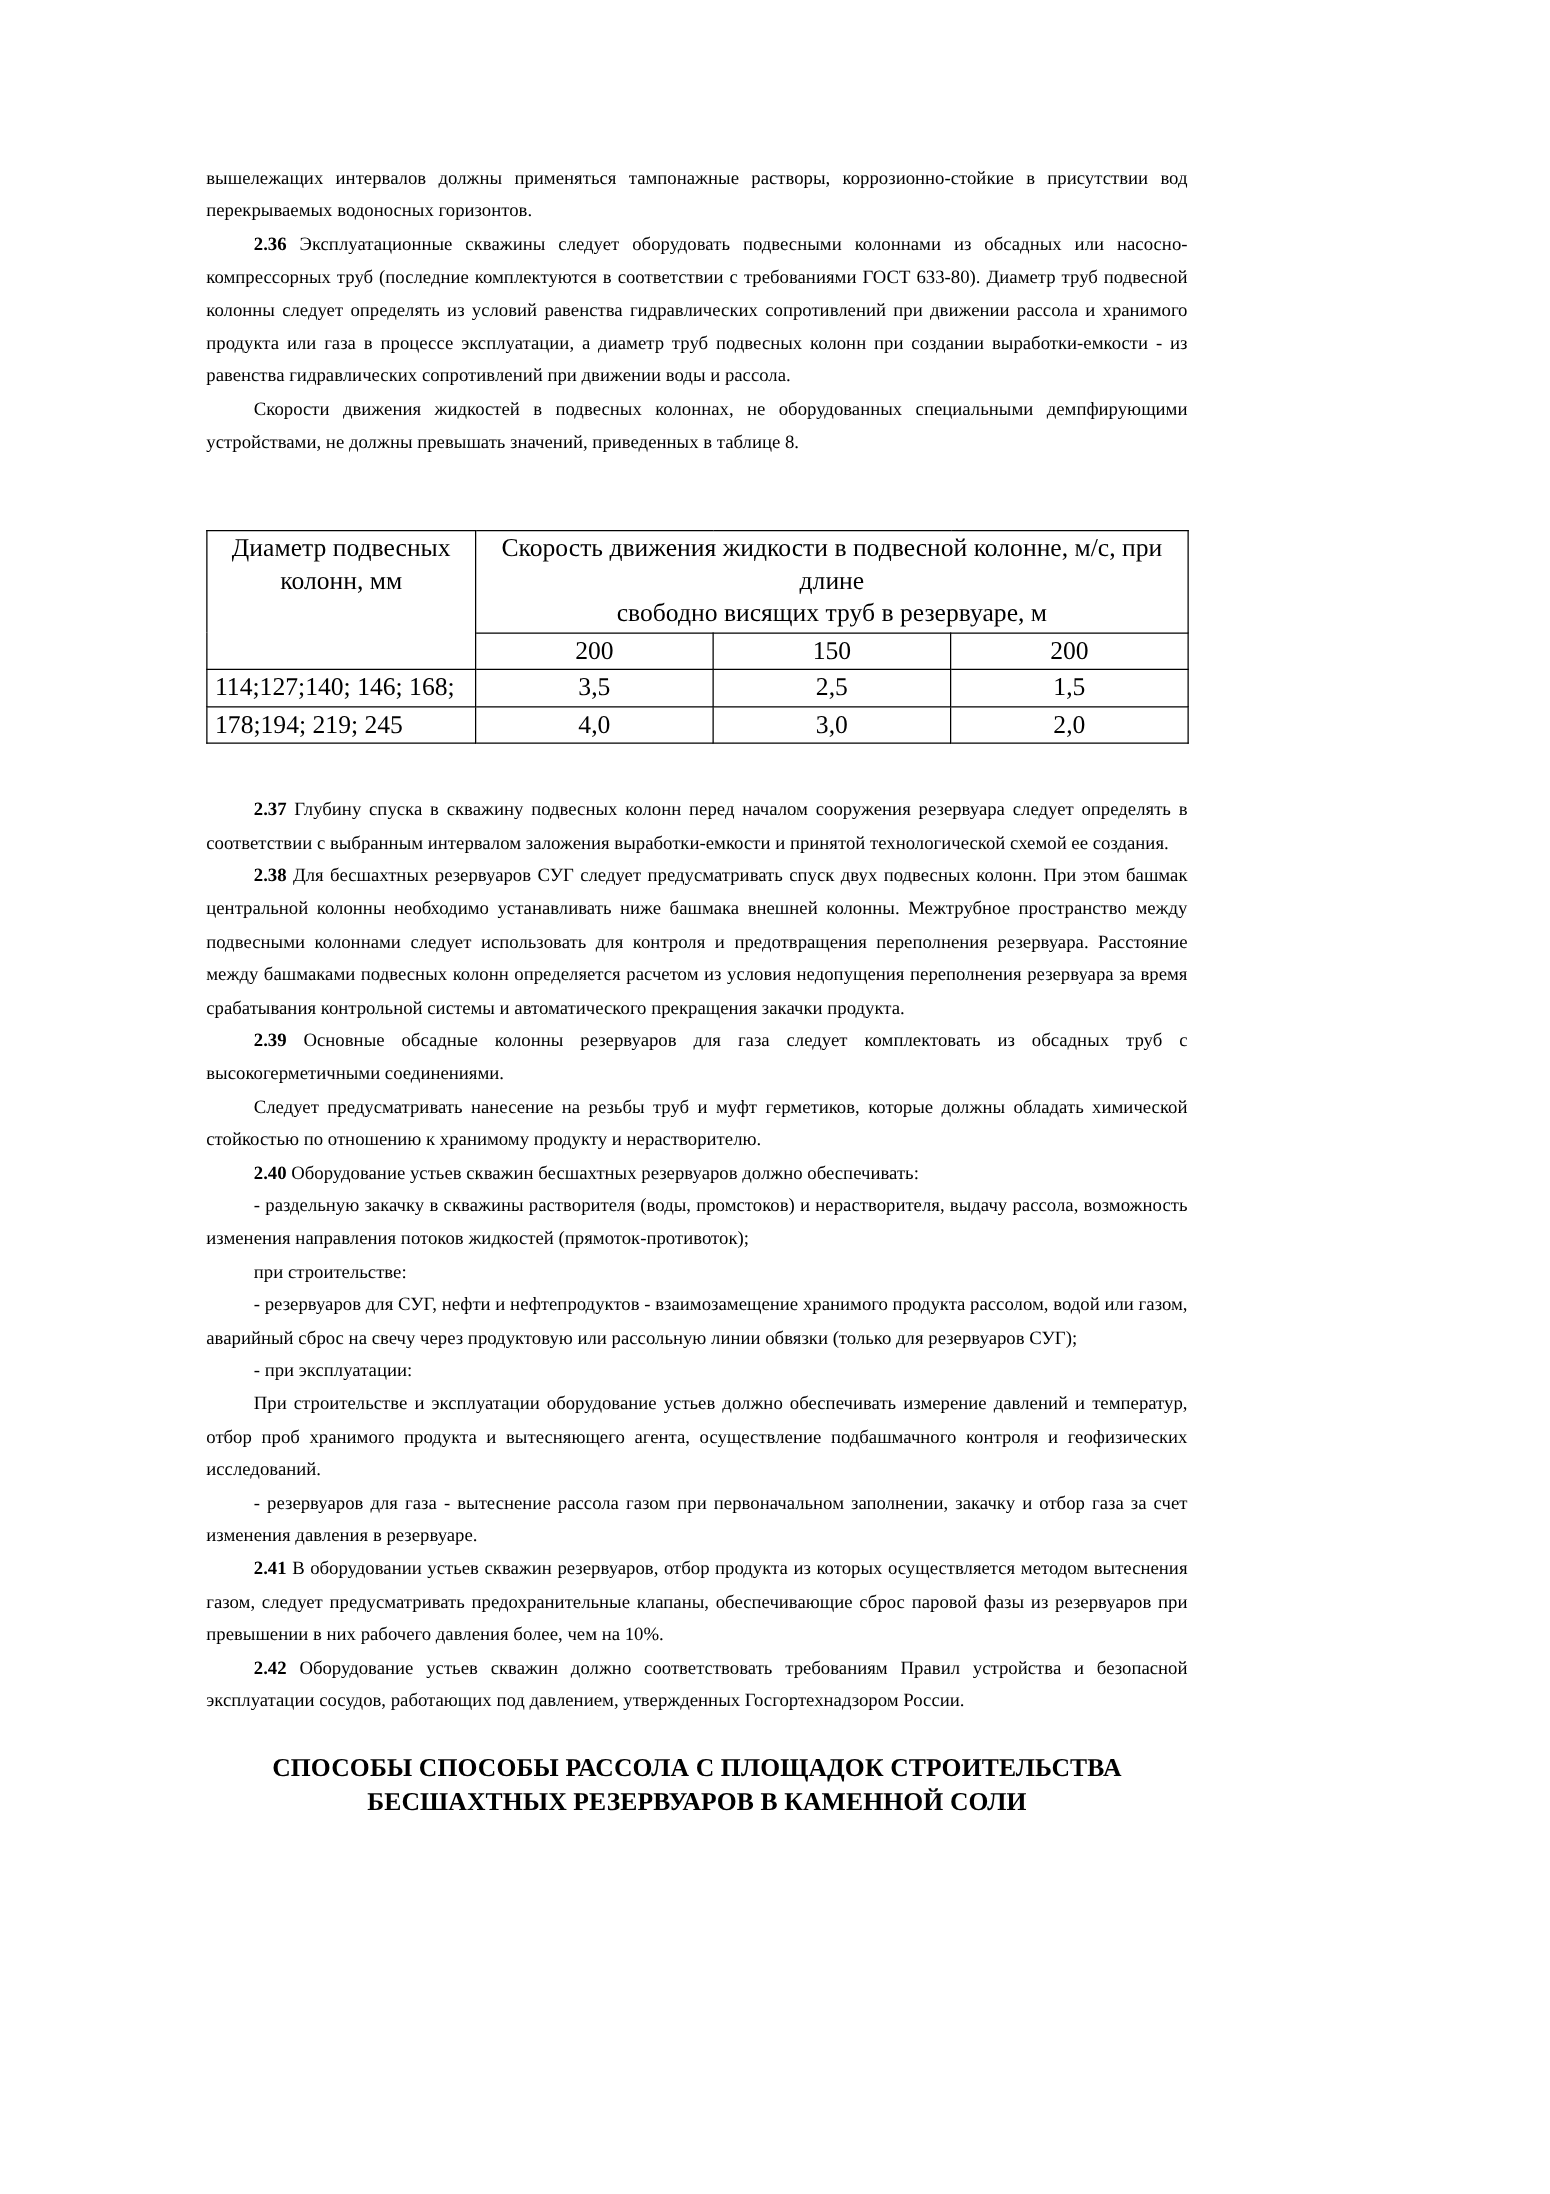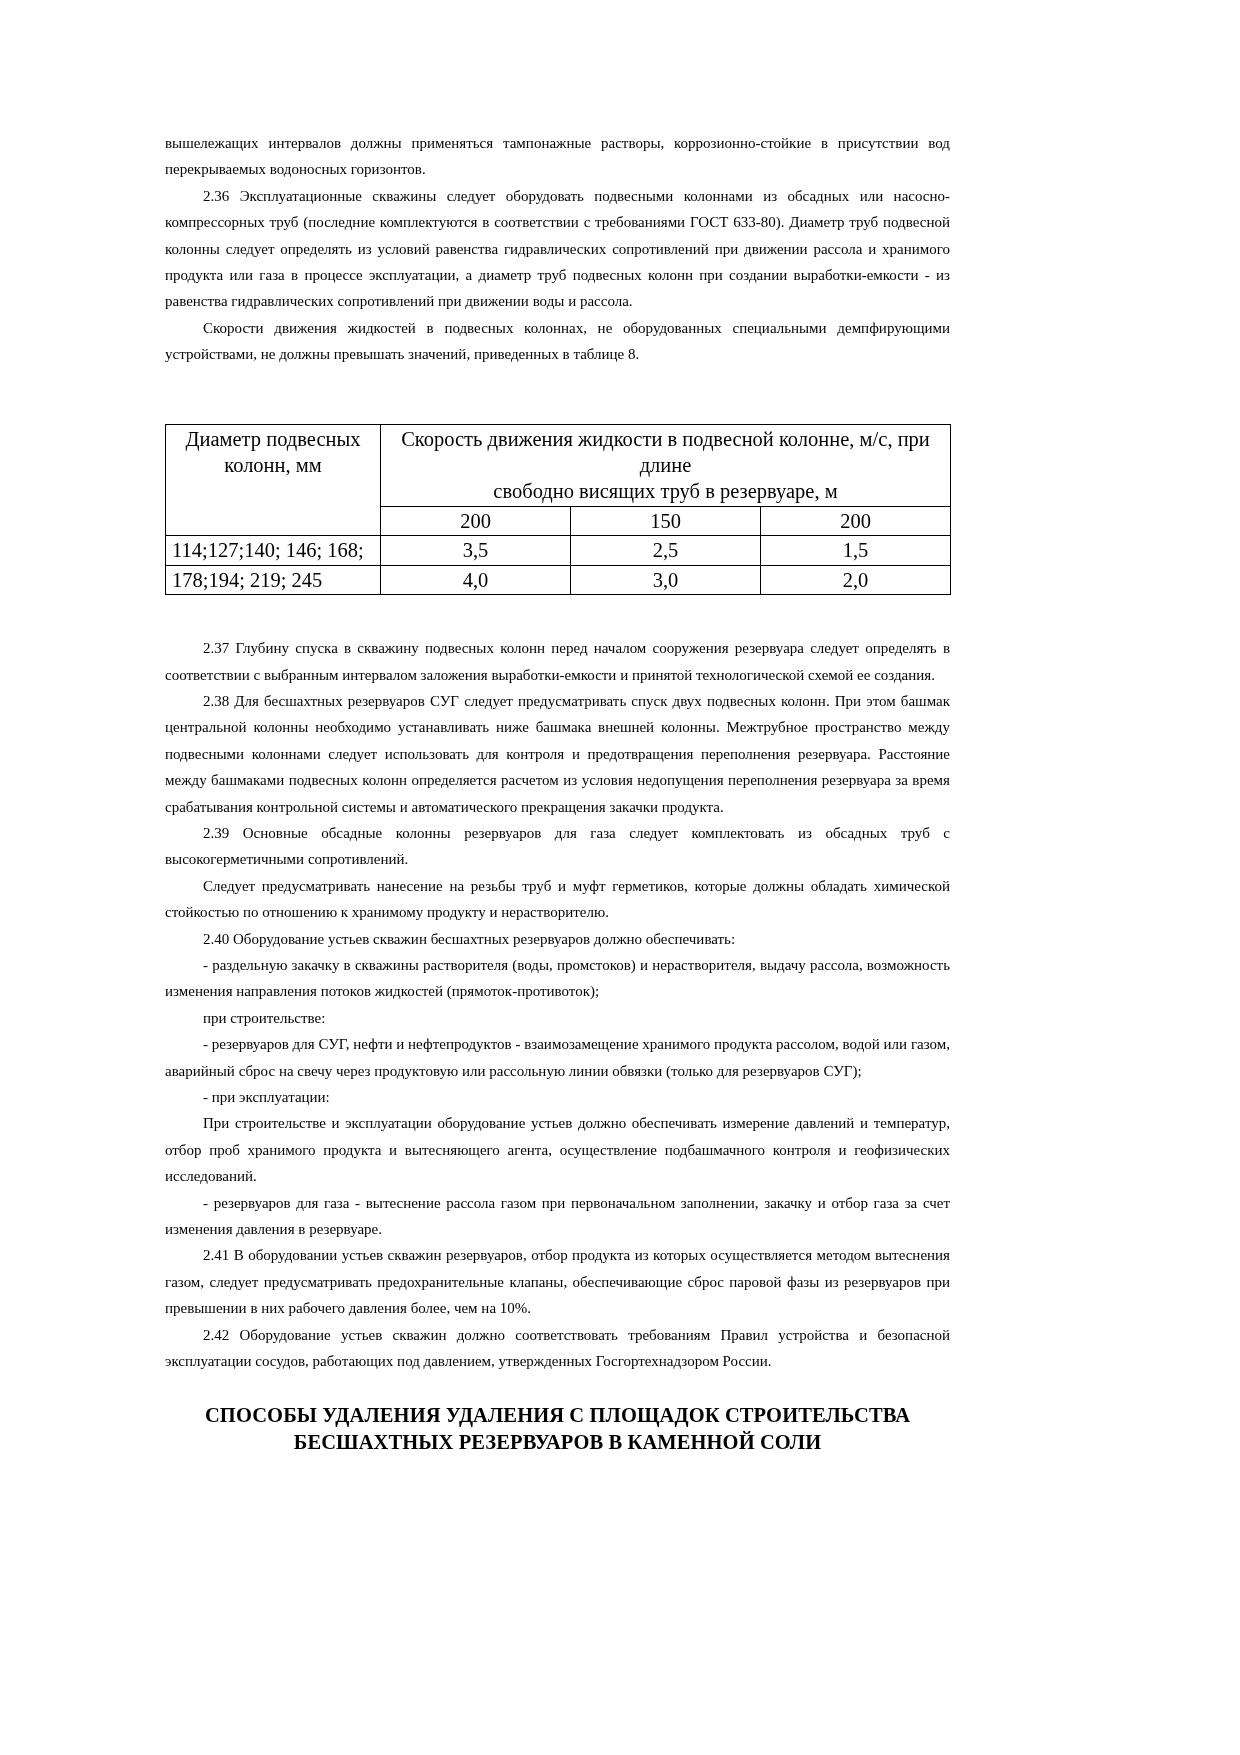--- a/index.html
+++ b/index.html
@@ -32,21 +32,21 @@
     text-justify: inter-word;
     hyphens: none;
   }
   p.indent {
     text-indent: 38px;
   }
   p.noindent {
     text-indent: 0;
   }
   .num {
-    font-weight: normal;
+    font-weight: bold;
   }
   .table-caption {
     margin: 0;
     font-size: 20.5px;
     line-height: 26.4px;
     text-align: right;
     padding-right: 2px;
   }
   .spacer-28 { height: 28px; }
   .spacer-22 { height: 22px; }
@@ -136,21 +136,21 @@
         </tr>
       </tbody>
     </table>
 
     <div class="spacer-40"></div>
 
     <p class="para indent"><span class="num">2.37</span> <span>Глубину спуска в скважину подвесных колонн перед началом сооружения резервуара следует определять в соответствии с выбранным интервалом заложения выработки-емкости и принятой технологической схемой ее создания.</span></p>
 
     <p class="para indent"><span class="num">2.38</span> <span>Для бесшахтных резервуаров СУГ следует предусматривать спуск двух подвесных колонн. При этом башмак центральной колонны необходимо устанавливать ниже башмака внешней колонны. Межтрубное пространство между подвесными колоннами следует использовать для контроля и предотвращения переполнения резервуара. Расстояние между башмаками подвесных колонн определяется расчетом из условия недопущения переполнения резервуара за время срабатывания контрольной системы и автоматического прекращения закачки продукта.</span></p>
 
-    <p class="para indent"><span class="num">2.39</span> <span>Основные обсадные колонны резервуаров для газа следует комплектовать из обсадных труб с высокогерметичными сопротивлений.</span></p>
+    <p class="para indent"><span class="num">2.39</span> <span>Основные обсадные колонны резервуаров для газа следует комплектовать из обсадных труб с высокогерметичными соединениями.</span></p>
 
     <p class="para indent">Следует предусматривать нанесение на резьбы труб и муфт герметиков, которые должны обладать химической стойкостью по отношению к хранимому продукту и нерастворителю.</p>
 
     <p class="para indent"><span class="num">2.40</span> <span>Оборудование устьев скважин бесшахтных резервуаров должно обеспечивать:</span></p>
 
     <p class="para indent">- раздельную закачку в скважины растворителя (воды, промстоков) и нерастворителя, выдачу рассола, возможность изменения направления потоков жидкостей (прямоток-противоток);</p>
 
     <p class="para indent">при строительстве:</p>
 
     <p class="para indent">- резервуаров для СУГ, нефти и нефтепродуктов - взаимозамещение хранимого продукта рассолом, водой или газом, аварийный сброс на свечу через продуктовую или рассольную линии обвязки (только для резервуаров СУГ);</p>
@@ -161,18 +161,18 @@
 
     <p class="para indent">- резервуаров для газа - вытеснение рассола газом при первоначальном заполнении, закачку и отбор газа за счет изменения давления в резервуаре.</p>
 
     <p class="para indent"><span class="num">2.41</span> <span>В оборудовании устьев скважин резервуаров, отбор продукта из которых осуществляется методом вытеснения газом, следует предусматривать предохранительные клапаны, обеспечивающие сброс паровой фазы из резервуаров при превышении в них рабочего давления более, чем на 10%.</span></p>
 
     <p class="para indent"><span class="num">2.42</span> <span>Оборудование устьев скважин должно соответствовать требованиям Правил устройства и безопасной эксплуатации сосудов, работающих под давлением, утвержденных Госгортехнадзором России.</span></p>
 
     <div class="spacer-28"></div>
 
     <h2 class="section-title">
-      <span class="nowrap-line">СПОСОБЫ УДАЛЕНИЯ УДАЛЕНИЯ С ПЛОЩАДОК СТРОИТЕЛЬСТВА</span>
+      <span class="nowrap-line">СПОСОБЫ СПОСОБЫ РАССОЛА С ПЛОЩАДОК СТРОИТЕЛЬСТВА</span>
       <span class="nowrap-line">БЕСШАХТНЫХ РЕЗЕРВУАРОВ В КАМЕННОЙ СОЛИ</span>
     </h2>
 
   </div>
 </div>
 
 </body></html>

